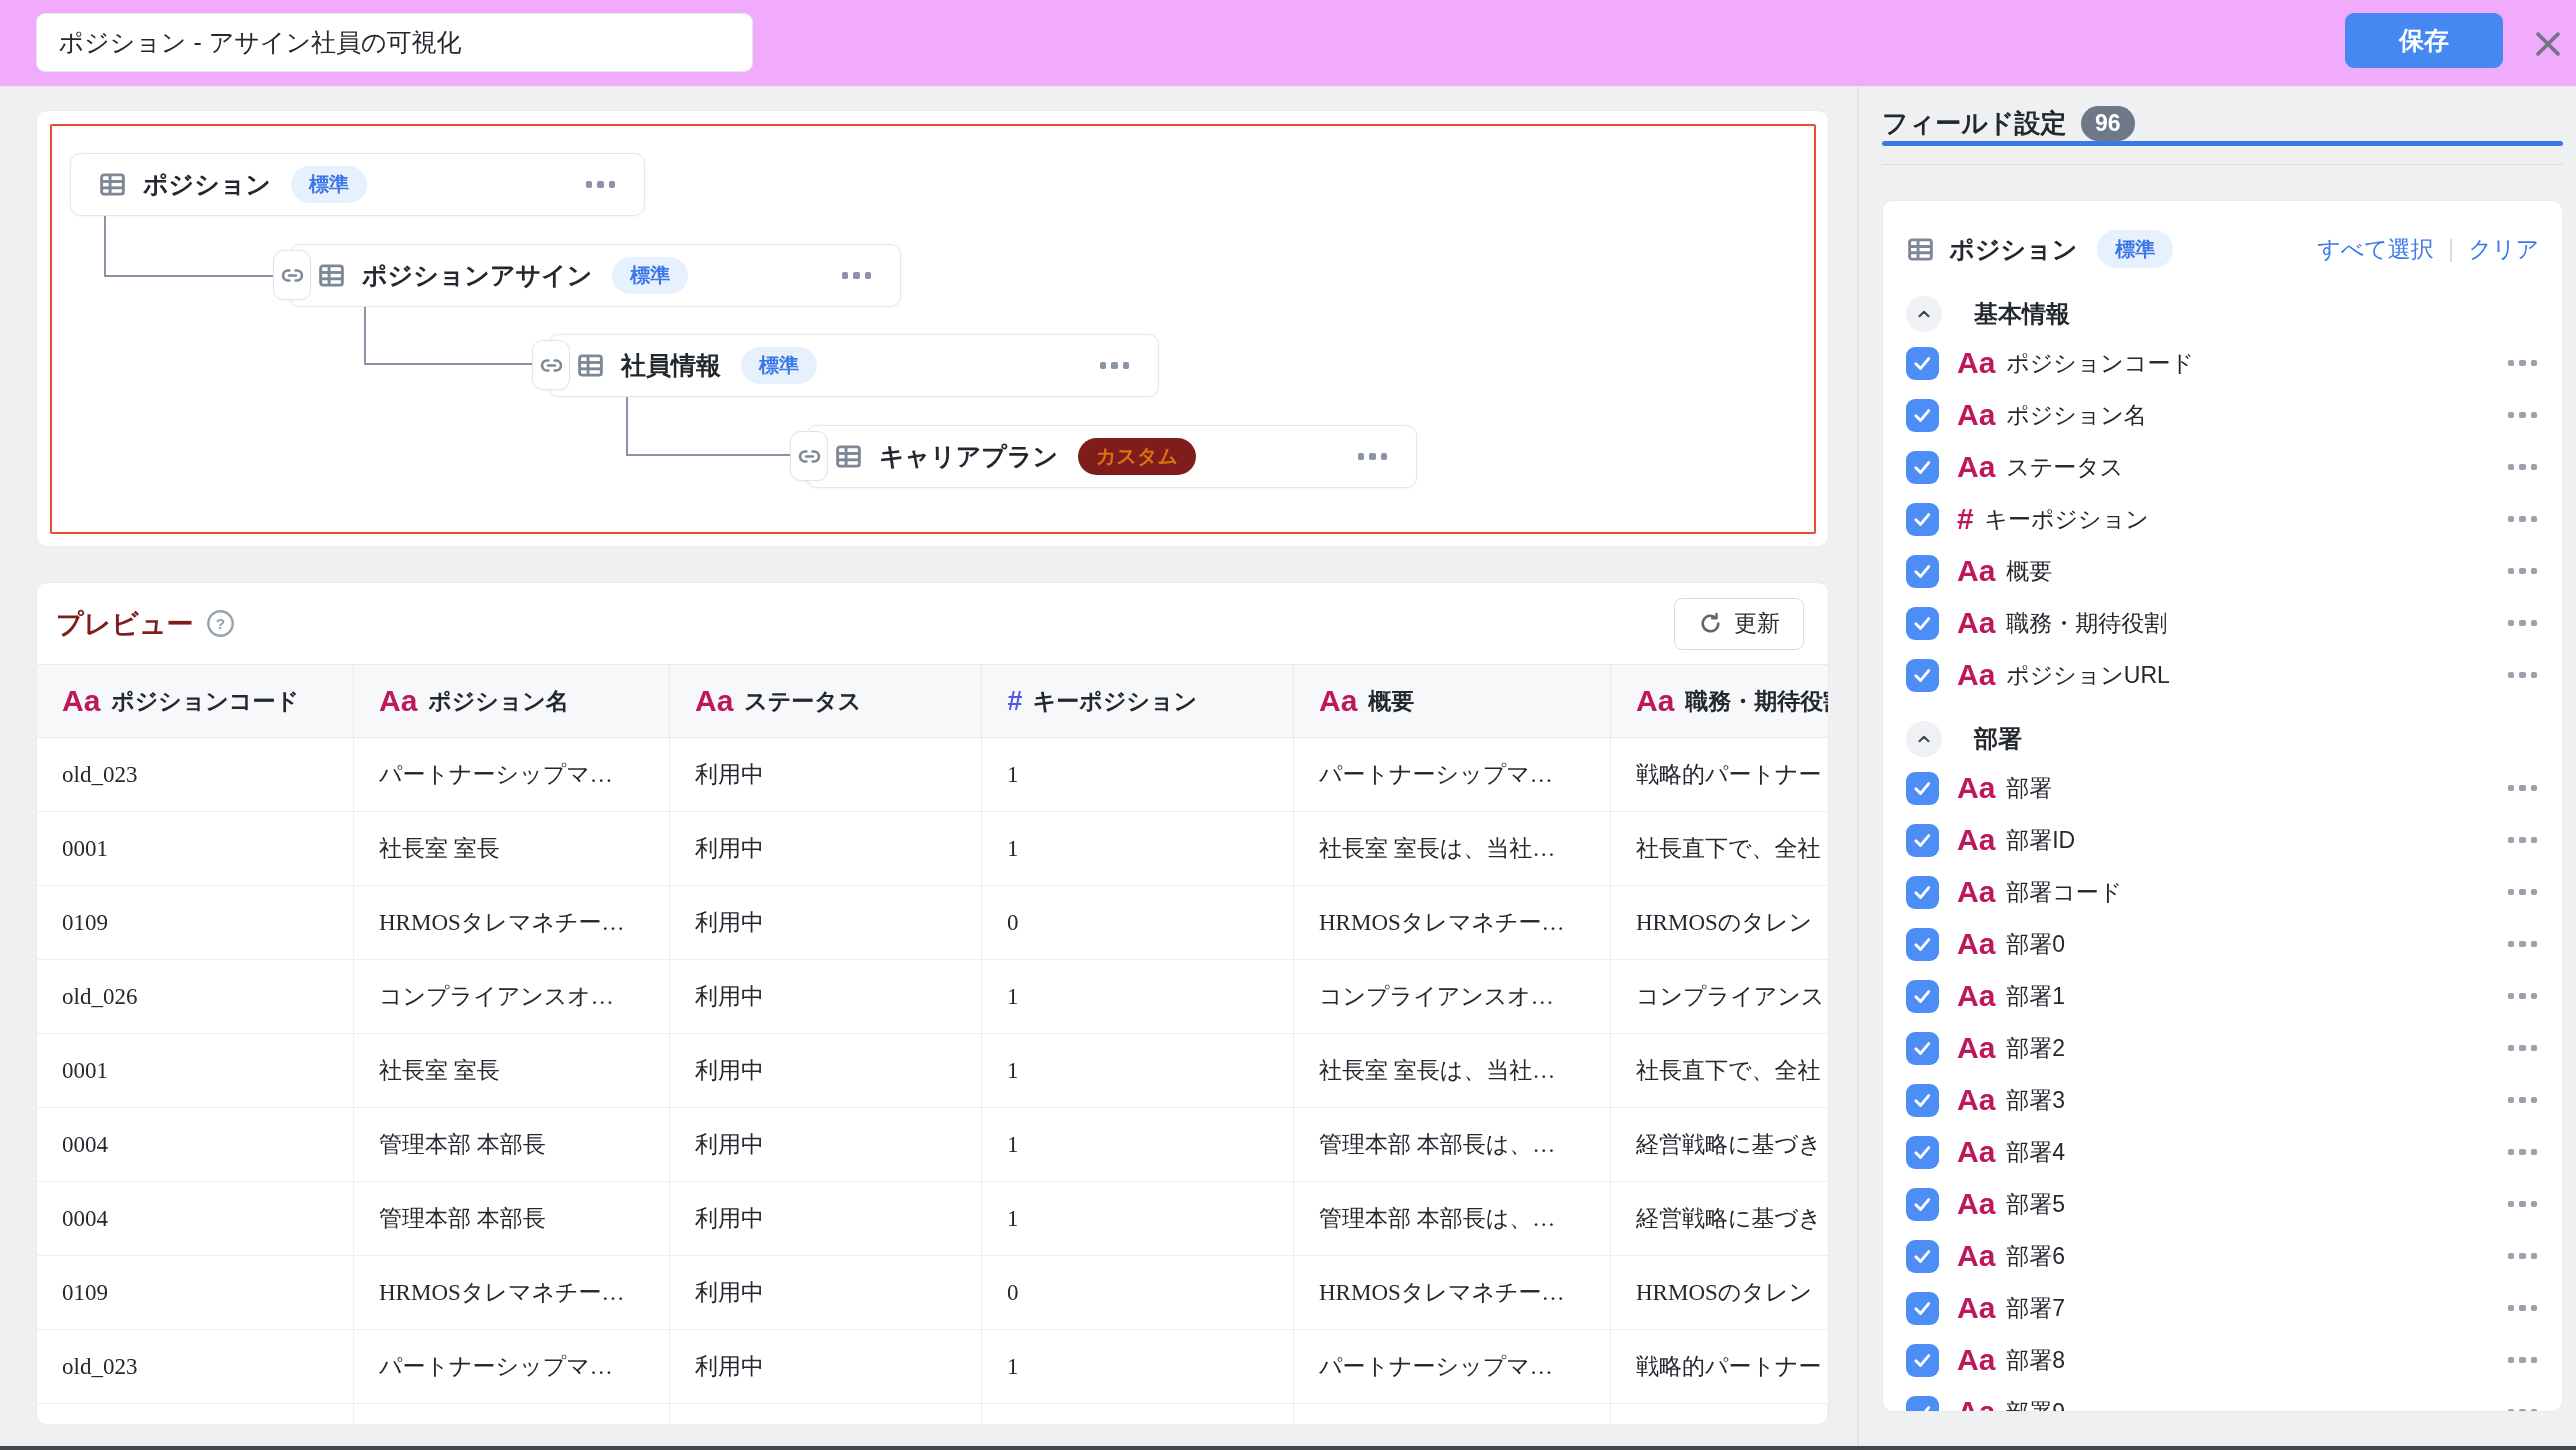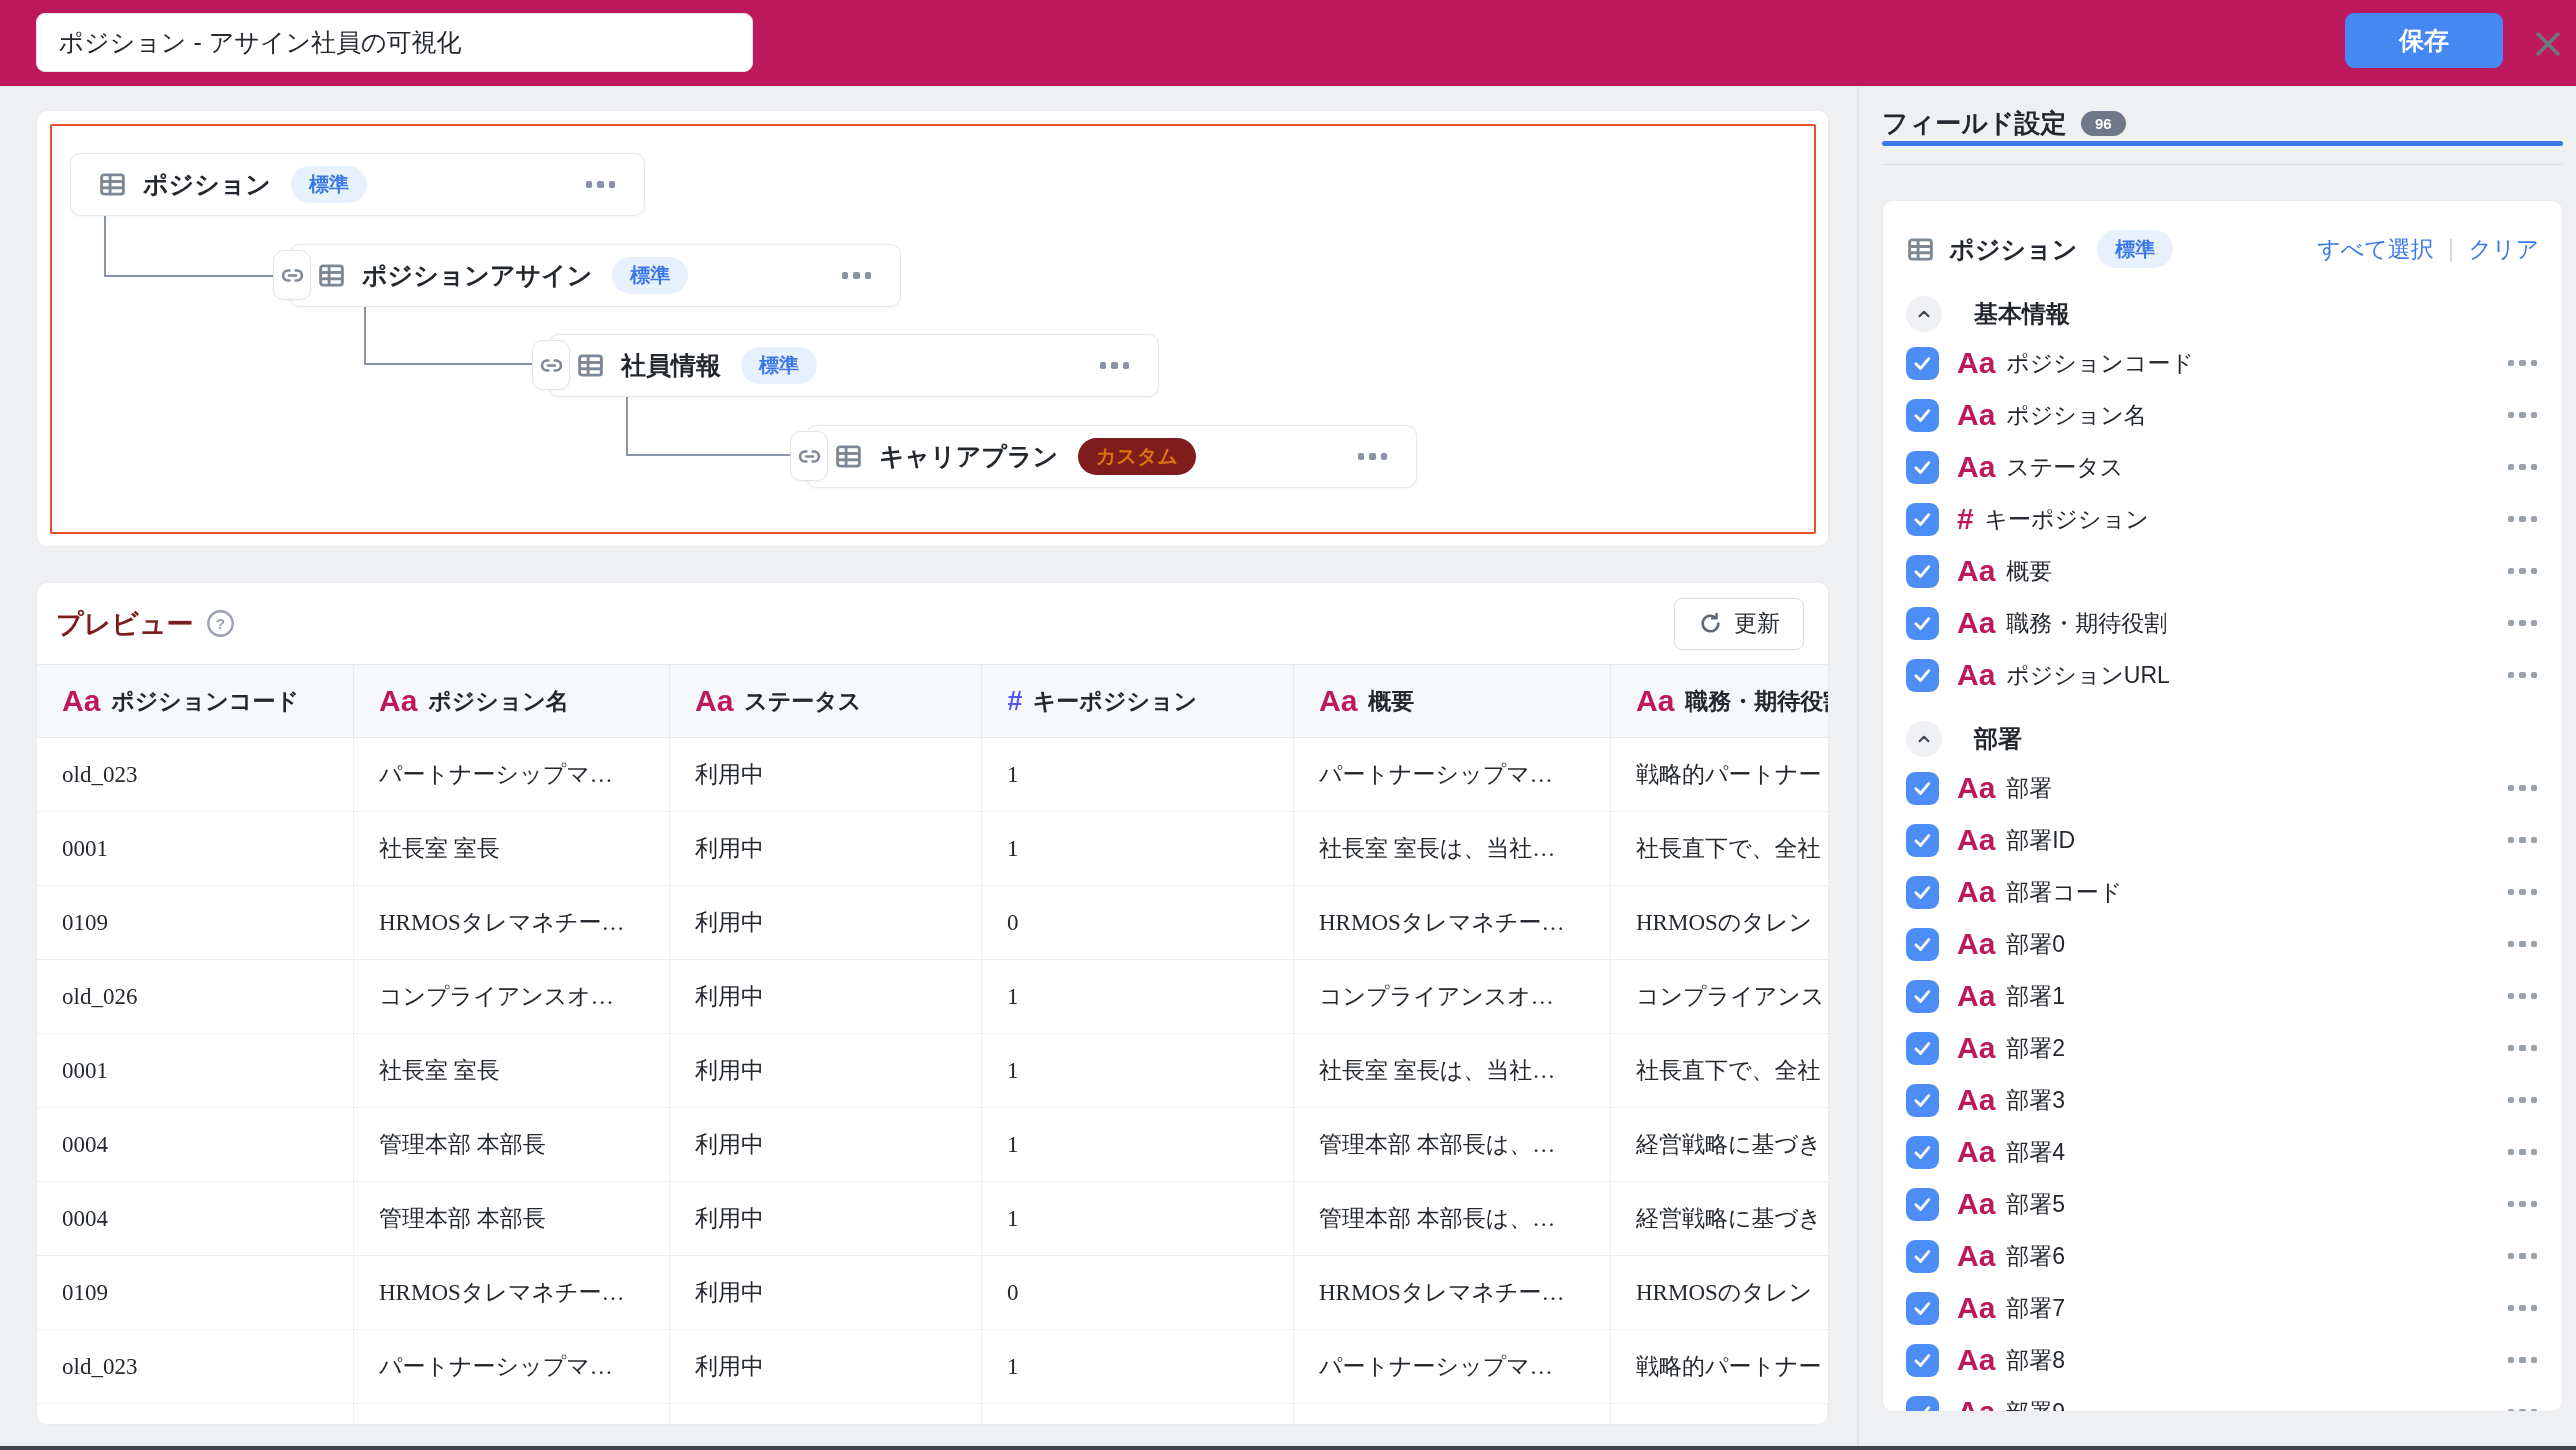--- a/index.html
+++ b/index.html
@@ -5,21 +5,21 @@
   * { margin:0; padding:0; box-sizing:border-box; }
   html,body { width:2576px; height:1450px; }
   body {
     font-family:"Liberation Sans","DejaVu Sans",sans-serif;
     background:#EFF0F2; color:#23272E; overflow:hidden; position:relative;
   }
   .page { position:relative; width:2576px; height:1450px; }
 
   
   .topbar { position:absolute; left:0; top:0; width:100%; height:87px;
-    background:#be185d; border-bottom:0.9px solid #E7E9ED; z-index:5; }
+    background:#f0abfc; border-bottom:0.9px solid #E7E9ED; z-index:5; }
   .title-input { position:absolute; left:36px; top:13.4px; width:717px; height:59px;
     border:1.8px solid #E3E6EA; border-radius:9px; padding:0 21.5px; font-size:25px;
     color:#23272E; background:#fff; outline:none;
     font-family:"Liberation Sans","DejaVu Sans",sans-serif; }
   .save-btn { position:absolute; left:2345px; top:13.4px; width:158px; height:55px;
     background:#4688F1; border:none; border-radius:9px; color:#fff; font-size:25px;
     font-weight:bold; cursor:pointer; font-family:inherit; }
   .close-btn { position:absolute; left:2531px; top:27px; width:34px; height:34px;
     background:none; border:none; cursor:pointer; }
   .close-btn svg { width:34px; height:34px; }
@@ -78,21 +78,21 @@
   .pv-row { border-bottom:0.9px solid #ECEEF1; }
   .pv-row-partial { height:28px; }
   .pv-row-partial .pv-td { height:28px; border-right:0.9px solid #ECEEF1; }
 
   
   .v-divider { position:absolute; left:1857px; top:87px; bottom:0; width:1.8px; background:#E2E4E8; }
   .tabs { position:absolute; left:1882px; top:106px; width:681px; height:59px;
     display:flex; gap:57px; border-bottom:1.8px solid #DADDE2;flex-direction:column; }
   .tab { position:relative; display:flex; align-items:center; gap:14.3px; font-size:26px;
     font-weight:bold; color:#A6ADB8; cursor:pointer; padding-bottom:3.6px; }
-  .tab .count { font-size:15px; font-weight:bold; color:#fff; background:#C6CBD4;
+  .tab .count { font-size:23px; font-weight:bold; color:#fff; background:#C6CBD4;
     border-radius:895px; padding:3.6px 14.3px;text-align:center; }
   .tab.active { color:#23272E; }
   .tab.active .count { background:#6E7889; }
   .tab.active::after { content:""; position:absolute; left:0; right:0; bottom:-1.8px;
     height:5.4px; background:#3A79E8; border-radius:2.7px; }
 
   .fields-card { position:absolute; left:1882px; top:200px; width:681px; height:1212px;
     background:#fff; border:0.9px solid #E9EBEF; border-radius:10.8px; overflow:hidden;
     padding:23px 23px 0 23px; }
   .fields-head { display:flex; align-items:center; height:50px; margin-bottom:16px; }

